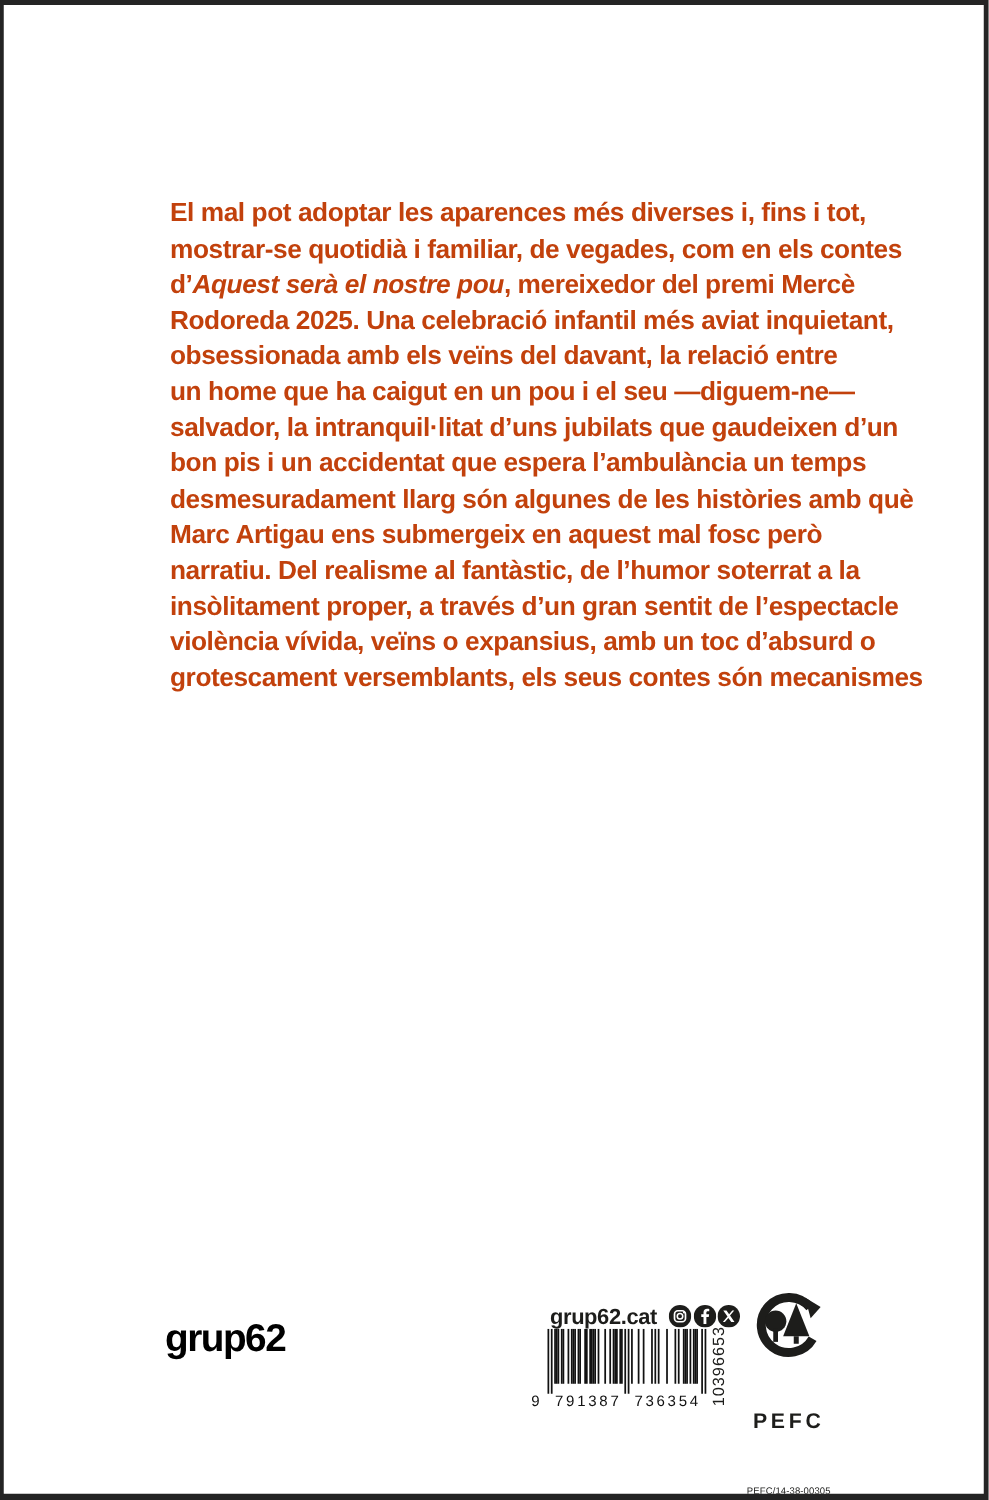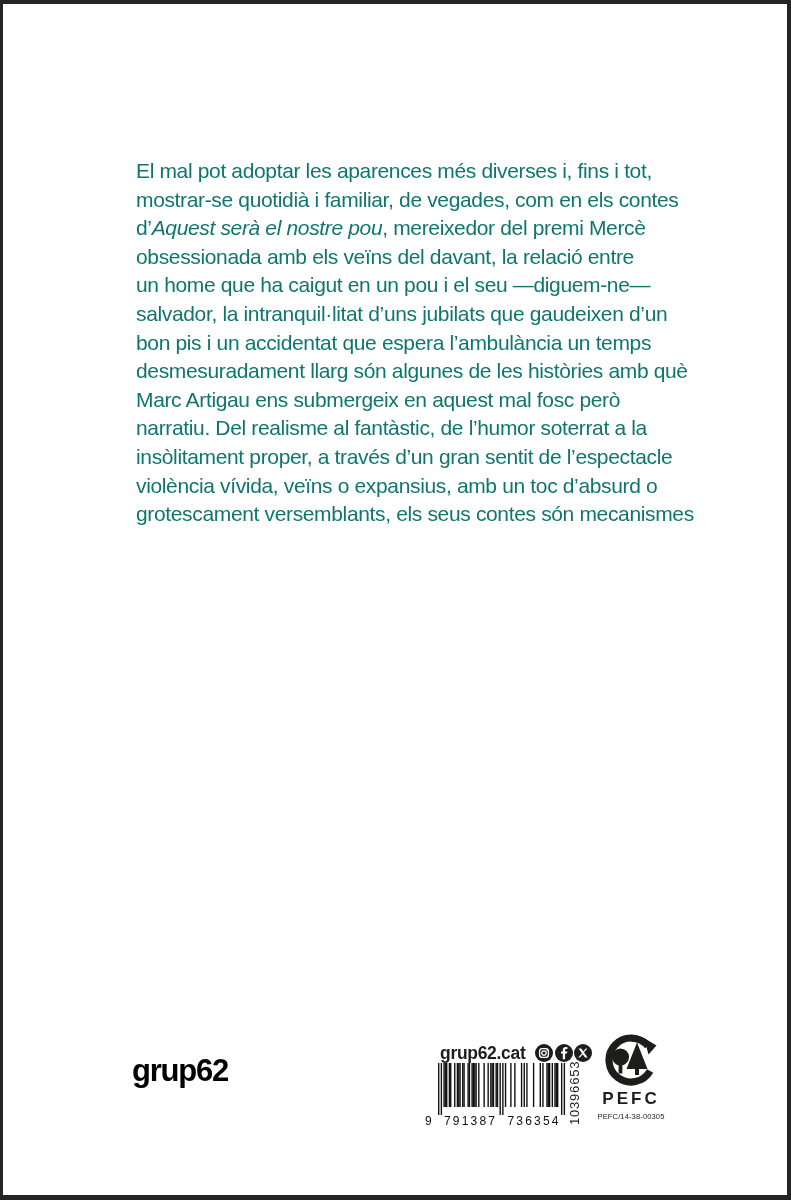--- a/index.html
+++ b/index.html
@@ -14,25 +14,25 @@
     font-family: "Liberation Sans", sans-serif;
     overflow: hidden;
   }
 
   
   .blurb {
     position: absolute;
     left: 133px;
     top: 153px;
     width: 545px;
-    color: #0f766e;
+    color: #c2410c;
     font-size: 21px;
     line-height: 28.6px;
     letter-spacing: -0.35px;
-    font-weight: 400;
+    font-weight: 700;
   }
   .blurb .line { white-space: nowrap; }
   .blurb .italic { font-style: italic; }
 
   
   .publisher-logo {
     position: absolute;
     left: 129px;
     top: 1049px;
     font-size: 31px;
@@ -84,20 +84,21 @@
   }
 
   .pefc-block {
     position: absolute;
     left: 591px;
     top: 1030px;
     width: 74px;
     display: flex;
     flex-direction: column;
     align-items: center;
+    gap: 38px;
   }
   .pefc-name {
     margin-top: 3px;
     font-size: 17px;
     font-weight: 700;
     letter-spacing: 3px;
     color: #1d1d1b;
   }
   .pefc-code {
     margin-top: 3px;
@@ -109,20 +110,21 @@
 </style>
 </head>
 <body>
 
 <div class="page">
 
   <div class="blurb">
     <div class="line">El mal pot adoptar les aparences més diverses i, fins i tot,</div>
     <div class="line">mostrar-se quotidià i familiar, de vegades, com en els contes</div>
     <div class="line"><span>d’</span><span class="italic">Aquest serà el nostre pou</span><span>, mereixedor del premi Mercè</span></div>
+    <div class="line">Rodoreda 2025. Una celebració infantil més aviat inquietant,</div>
     <div class="line">obsessionada amb els veïns del davant, la relació entre</div>
     <div class="line">un home que ha caigut en un pou i el seu —diguem-ne—</div>
     <div class="line">salvador, la intranquil·litat d’uns jubilats que gaudeixen d’un</div>
     <div class="line">bon pis i un accidentat que espera l’ambulància un temps</div>
     <div class="line">desmesuradament llarg són algunes de les històries amb què</div>
     <div class="line">Marc Artigau ens submergeix en aquest mal fosc però</div>
     <div class="line">narratiu. Del realisme al fantàstic, de l’humor soterrat a la</div>
     <div class="line">insòlitament proper, a través d’un gran sentit de l’espectacle</div>
     <div class="line">violència vívida, veïns o expansius, amb un toc d’absurd o</div>
     <div class="line">grotescament versemblants, els seus contes són mecanismes</div>

